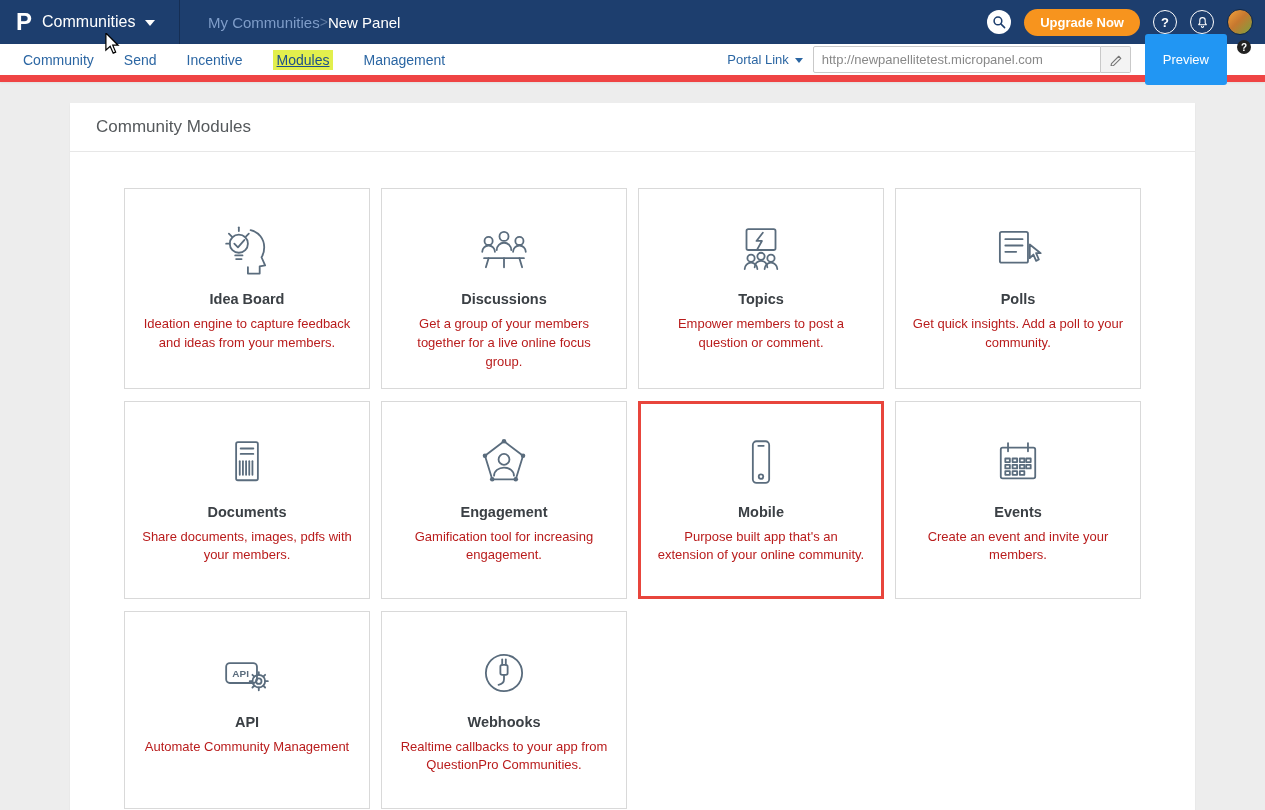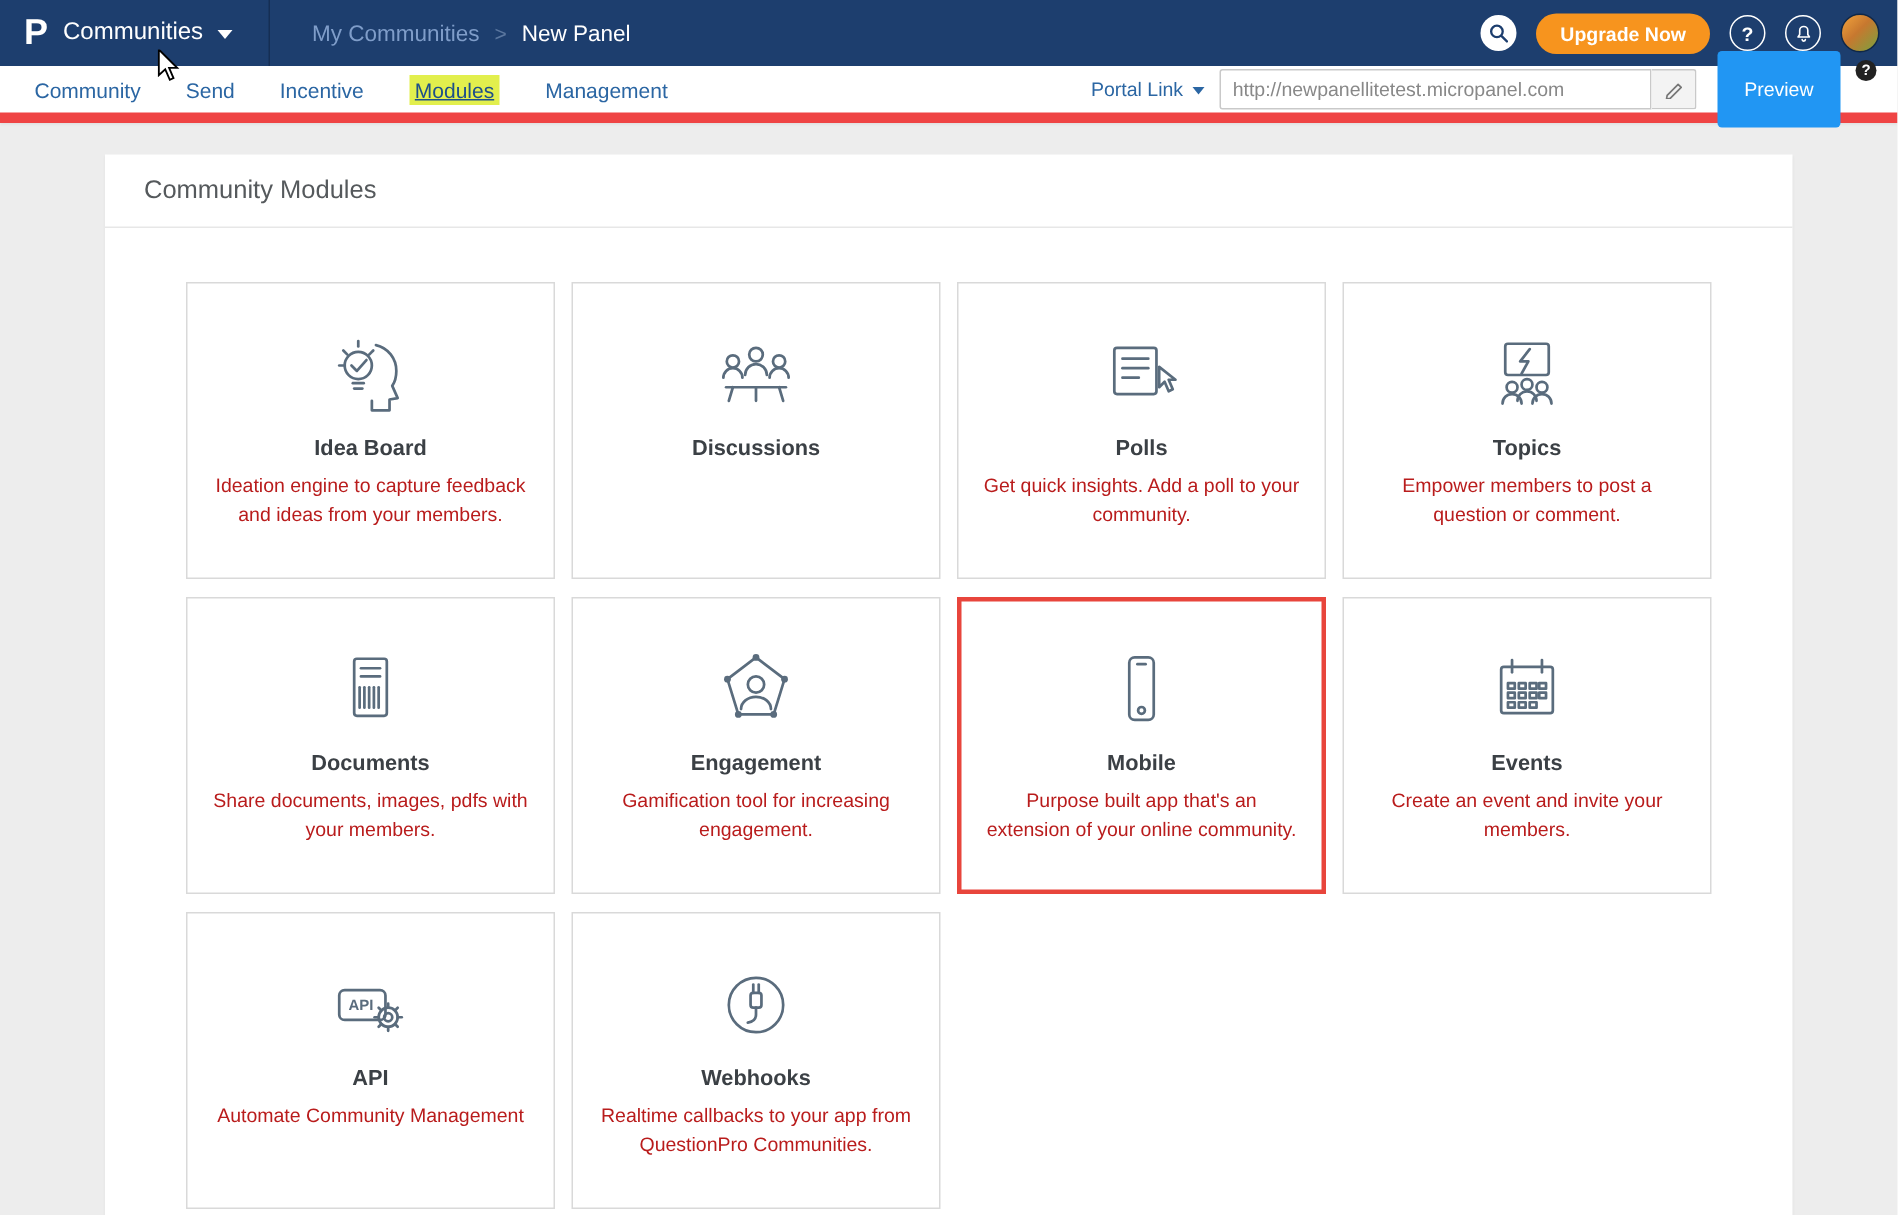--- a/index.html
+++ b/index.html
@@ -16,21 +16,21 @@
   .logo-block {
     width:180px; height:44px; display:flex; align-items:center; gap:10px;
     padding:0 16px; border-right:1px solid #152e54; cursor:pointer;
   }
   .logo-p { color:#fff; font-size:24px; font-weight:bold; line-height:1; }
   .menu-label { color:#fff; font-size:16px; }
   .caret-down {
     width:0; height:0; border-left:5px solid transparent; border-right:5px solid transparent;
     border-top:6px solid #fff; margin-top:2px;
   }
-  .breadcrumb { display:flex; align-items:center; gap:10px; margin-left:28px; font-size:15px; }
+  .breadcrumb { display:flex; align-items:center; margin-left:28px; font-size:15px; }
   .crumb-parent { color:#7f9dc9; cursor:pointer; }
   .crumb-sep { color:#5b779f; font-size:14px; }
   .crumb-current { color:#ffffff; }
 
   .topbar-right { margin-left:auto; display:flex; align-items:center; gap:13px; padding-right:12px; }
   .search-circle {
     width:24px; height:24px; border-radius:50%; background:#ffffff;
     display:flex; align-items:center; justify-content:center; cursor:pointer;
   }
   .upgrade-btn {
@@ -200,51 +200,52 @@
             <path d="M8 34 a7 7 0 0 1 14 0"></path>
             <circle cx="49" cy="22" r="4.5"></circle>
             <path d="M42 34 a7 7 0 0 1 14 0"></path>
             <line x1="10" y1="41" x2="54" y2="41"></line>
             <line x1="15" y1="41" x2="12" y2="51"></line>
             <line x1="49" y1="41" x2="52" y2="51"></line>
             <line x1="32" y1="41" x2="32" y2="51"></line>
           </svg>
         </div>
         <div class="tile-title">Discussions</div>
-      </div>
-
-      <div class="tile">
-        <div class="tile-icon">
-          <svg class="icon" width="58" height="58" viewBox="0 0 64 64">
-            <rect x="12" y="12" width="31" height="34" rx="2"></rect>
-            <line x1="18" y1="20" x2="37" y2="20"></line>
-            <line x1="18" y1="27" x2="37" y2="27"></line>
-            <line x1="18" y1="34" x2="30" y2="34"></line>
-            <path d="M45 26 v15 l4 -4 3 7 3 -1.5 -3 -7 h5 z"></path>
-          </svg>
-        </div>
-        <div class="tile-title">Polls</div>
-        <div class="tile-desc">Get quick insights. Add a poll to your community.</div>
+        <div class="tile-desc">Get a group of your members together for a live online focus group.</div>
       </div>
 
       <div class="tile">
         <div class="tile-icon">
           <svg class="icon" width="58" height="58" viewBox="0 0 64 64">
             <rect x="16" y="9" width="32" height="23" rx="2"></rect>
             <path d="M34 13 l-7 9 h6 l-5 9"></path>
             <circle cx="21" cy="41" r="4"></circle>
             <circle cx="32" cy="39" r="4"></circle>
             <circle cx="43" cy="41" r="4"></circle>
             <path d="M14 53 a7 7 0 0 1 14 0"></path>
             <path d="M25 51 a7 7 0 0 1 14 0"></path>
             <path d="M36 53 a7 7 0 0 1 14 0"></path>
           </svg>
         </div>
         <div class="tile-title">Topics</div>
         <div class="tile-desc">Empower members to post a question or comment.</div>
+      </div>
+
+      <div class="tile">
+        <div class="tile-icon">
+          <svg class="icon" width="58" height="58" viewBox="0 0 64 64">
+            <rect x="12" y="12" width="31" height="34" rx="2"></rect>
+            <line x1="18" y1="20" x2="37" y2="20"></line>
+            <line x1="18" y1="27" x2="37" y2="27"></line>
+            <line x1="18" y1="34" x2="30" y2="34"></line>
+            <path d="M45 26 v15 l4 -4 3 7 3 -1.5 -3 -7 h5 z"></path>
+          </svg>
+        </div>
+        <div class="tile-title">Polls</div>
+        <div class="tile-desc">Get quick insights. Add a poll to your community.</div>
       </div>
 
       <div class="tile">
         <div class="tile-icon">
           <svg class="icon" width="58" height="58" viewBox="0 0 64 64">
             <rect x="20" y="9" width="24" height="42" rx="2"></rect>
             <line x1="25" y1="16" x2="39" y2="16"></line>
             <line x1="25" y1="22" x2="39" y2="22"></line>
             <line x1="24" y1="30" x2="24" y2="45"></line>
             <line x1="27.5" y1="30" x2="27.5" y2="45"></line>

